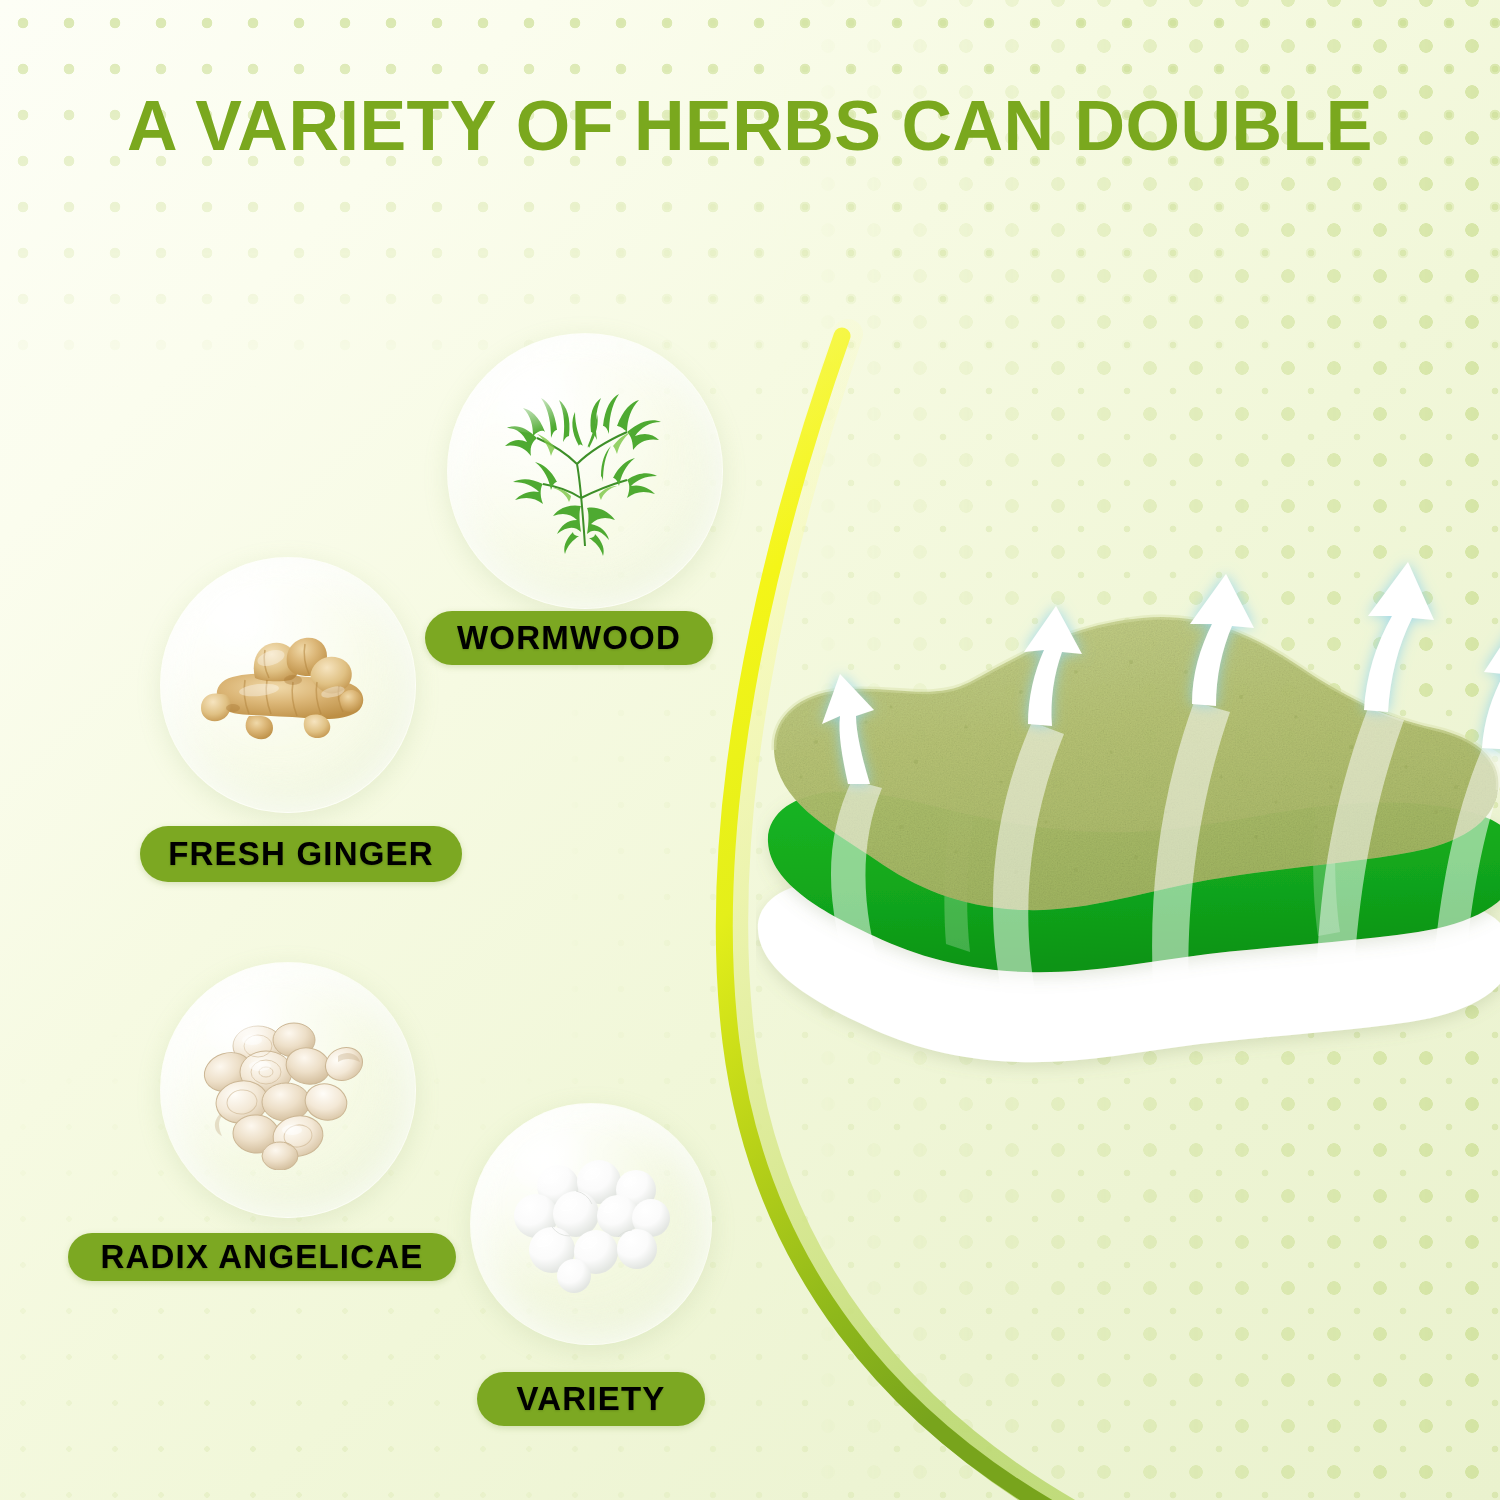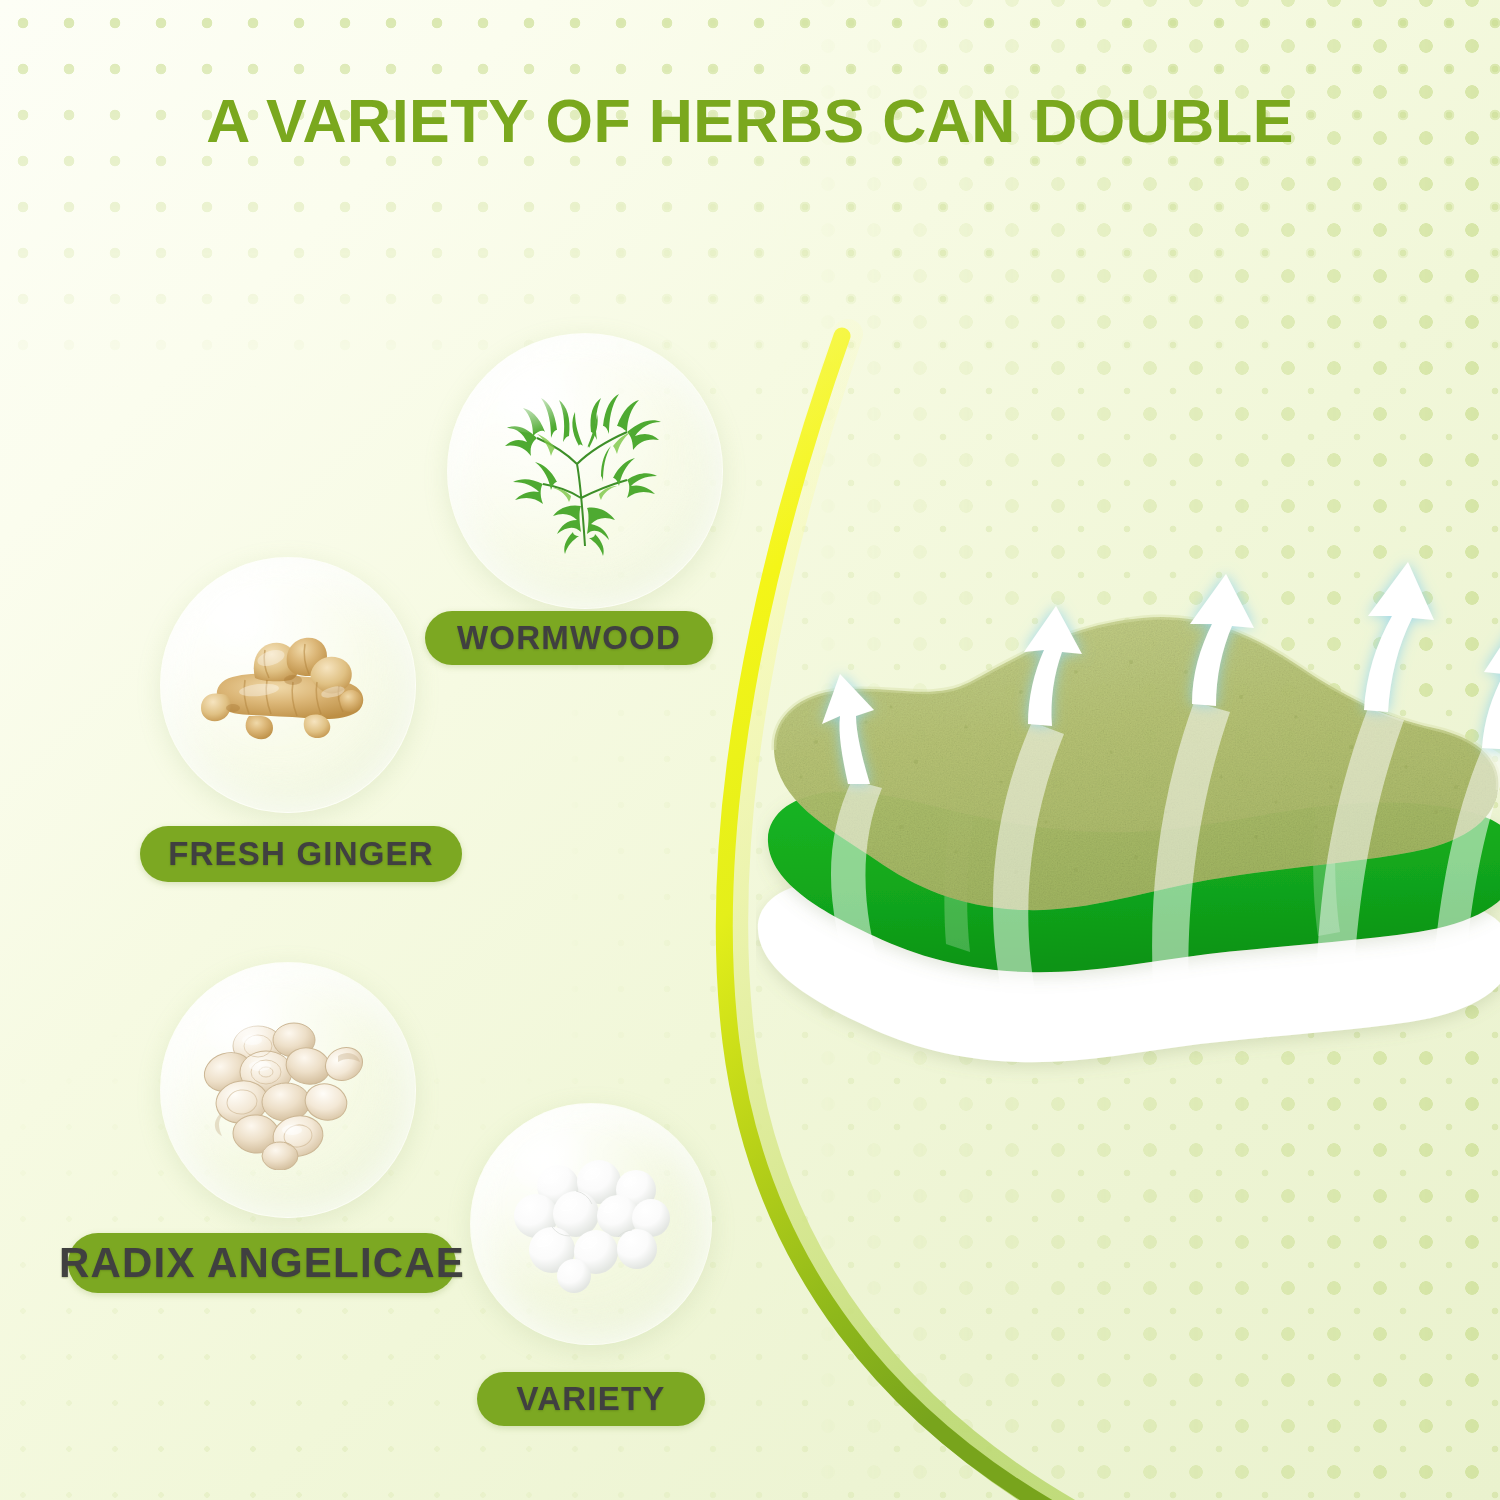--- a/index.html
+++ b/index.html
@@ -55,21 +55,21 @@
             mask-image:radial-gradient(ellipse 55% 40% at 18% 96%, rgba(0,0,0,.8) 0%, transparent 72%);
     opacity:.5;
   }
 
   
   .title {
     position:absolute;
     top:82px; left:0; right:0;
     text-align:center;
     color:#7aa81e;
-    font-size:61px;
+    font-size:70px;
     font-weight:bold;
     letter-spacing:.5px;
     line-height:1.28;
     z-index:12;
     padding:0 40px;
   }
   .title .ln { display:block; white-space:nowrap; }
 
   
   .curve-wrap { position:absolute; inset:0; z-index:6; pointer-events:none; }
@@ -105,32 +105,32 @@
   .b-wormwood { left:447px; top:333px;  width:276px; height:276px; }
   .b-ginger   { left:160px; top:557px;  width:256px; height:256px; }
   .b-angelica { left:160px; top:962px;  width:256px; height:256px; }
   .b-camphor  { left:470px; top:1103px; width:242px; height:242px; }
 
   
   .pill {
     position:absolute;
     z-index:11;
     background:#7ca822;
-    color:#404040;
+    color:#000000;
     font-weight:bold;
     border-radius:40px;
     display:flex; align-items:center; justify-content:center;
     letter-spacing:1.2px;
     text-shadow:0 1px 2px rgba(70,95,15,.35);
     box-shadow:0 2px 6px rgba(120,150,50,.25);
     white-space:nowrap;
   }
   .p-wormwood { left:425px; top:611px;  width:288px; height:54px; font-size:33px; }
   .p-ginger   { left:140px; top:826px;  width:322px; height:56px; font-size:33px; }
-  .p-angelica { left:68px;  top:1233px; width:388px; height:60px; font-size:42px; }
+  .p-angelica { left:68px;  top:1233px; width:388px; height:48px; font-size:33px; }
   .p-camphor  { left:477px; top:1372px; width:228px; height:54px; font-size:33px; }
 
   
   .product { position:absolute; left:756px; top:512px; width:760px; height:640px; z-index:8; }
 </style>
 </head>
 <body>
 
 <div class="dots">
   <div class="layer d-small"></div>

